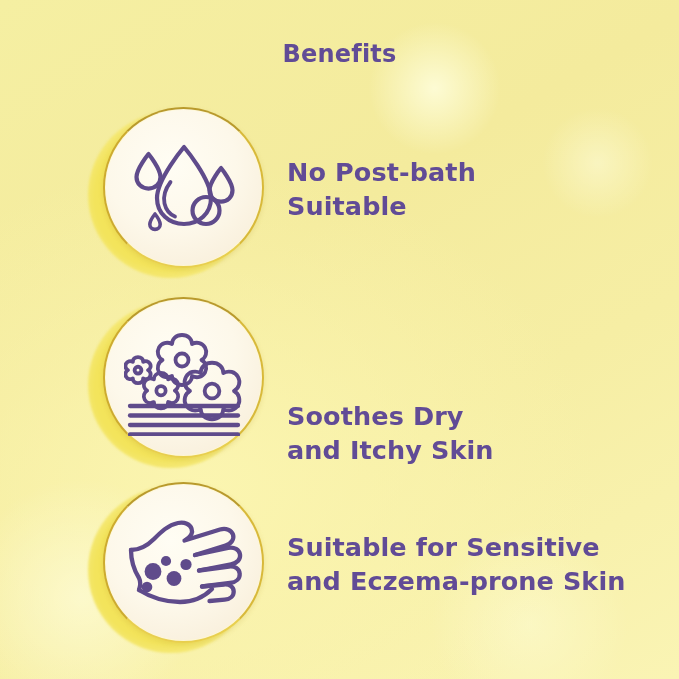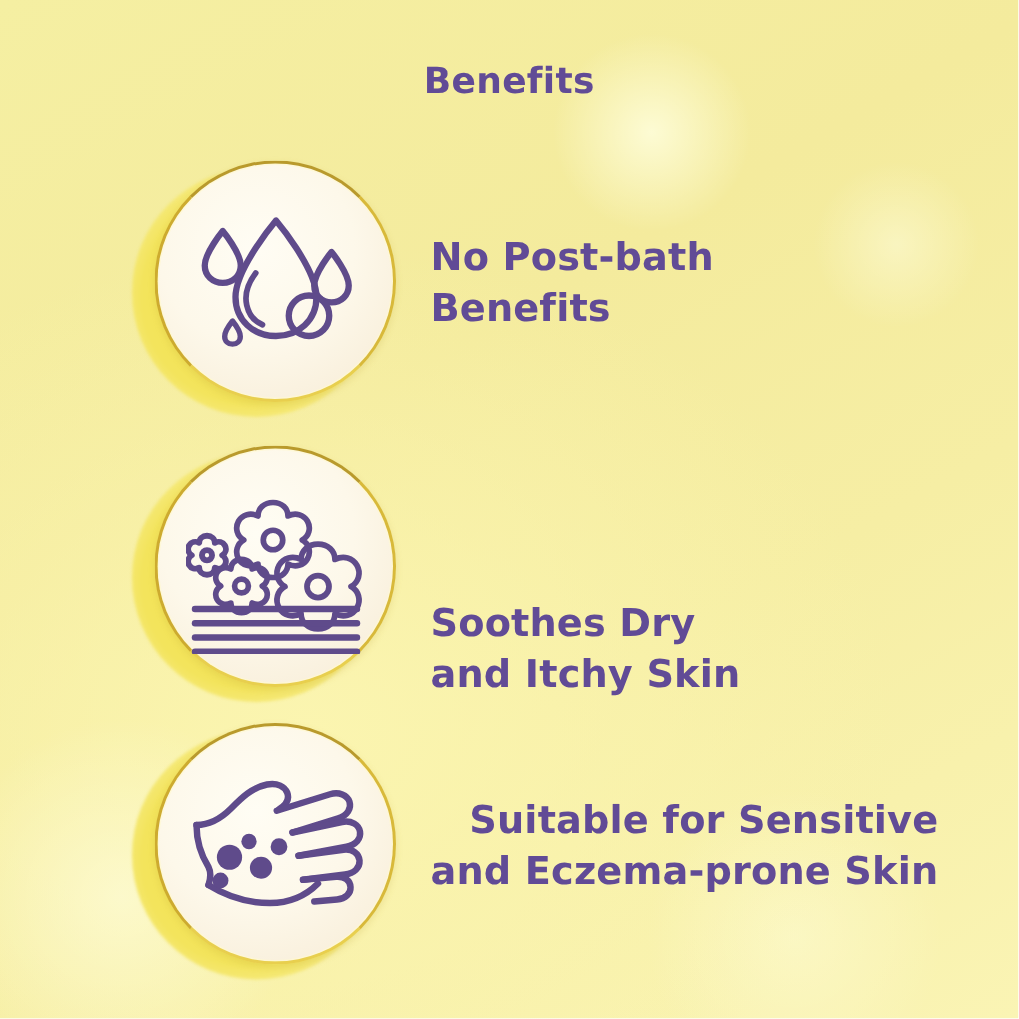--- a/index.html
+++ b/index.html
@@ -45,21 +45,21 @@
   .row {
     position: absolute;
     left: 0;
     width: 679px;
     height: 176px;
     display: flex;
     align-items: center;
   }
   .row-1 { top: 102px; }
   .row-2 { top: 292px; align-items: flex-end; }
-  .row-3 { top: 477px; text-align: right; }
+  .row-3 { top: 477px; }
 
   .badge-wrap {
     position: relative;
     width: 185px;
     height: 176px;
     margin-left: 88px;
     flex: 0 0 auto;
   }
 
   
@@ -131,21 +131,21 @@
 
           <path d="M95 38 C95 38 83.5 52 83.5 60.3 C83.5 66.9 88.6 71.6 95 71.6 C101.4 71.6 106.5 66.9 106.5 60.3 C106.5 52 95 38 95 38 Z"></path>
 
           <path d="M29 84 C29 84 23.8 90.5 23.8 94.3 C23.8 97.3 26.1 99.4 29 99.4 C31.9 99.4 34.2 97.3 34.2 94.3 C34.2 90.5 29 84 29 84 Z" stroke-width="3.6"></path>
 
           <circle cx="80" cy="80.5" r="13.5"></circle>
         </svg>
       </div>
     </div>
     <div class="benefit-text">No Post-bath
-Benefits</div>
+Suitable</div>
   </div>
 
   <div class="row row-2">
     <div class="badge-wrap">
       <div class="badge-glow"></div>
       <div class="badge">
         <svg width="120" height="116" viewBox="0 0 120 116" fill="none" stroke="#5f4b8b" stroke-linecap="round" stroke-linejoin="round">
 
           <g transform="translate(14,46) scale(0.26)" stroke-width="15">
             <path d="M0 -34 C12 -34 20 -26 20 -16 C30 -21 41 -18 46 -9 C51 0 48 11 39 16

